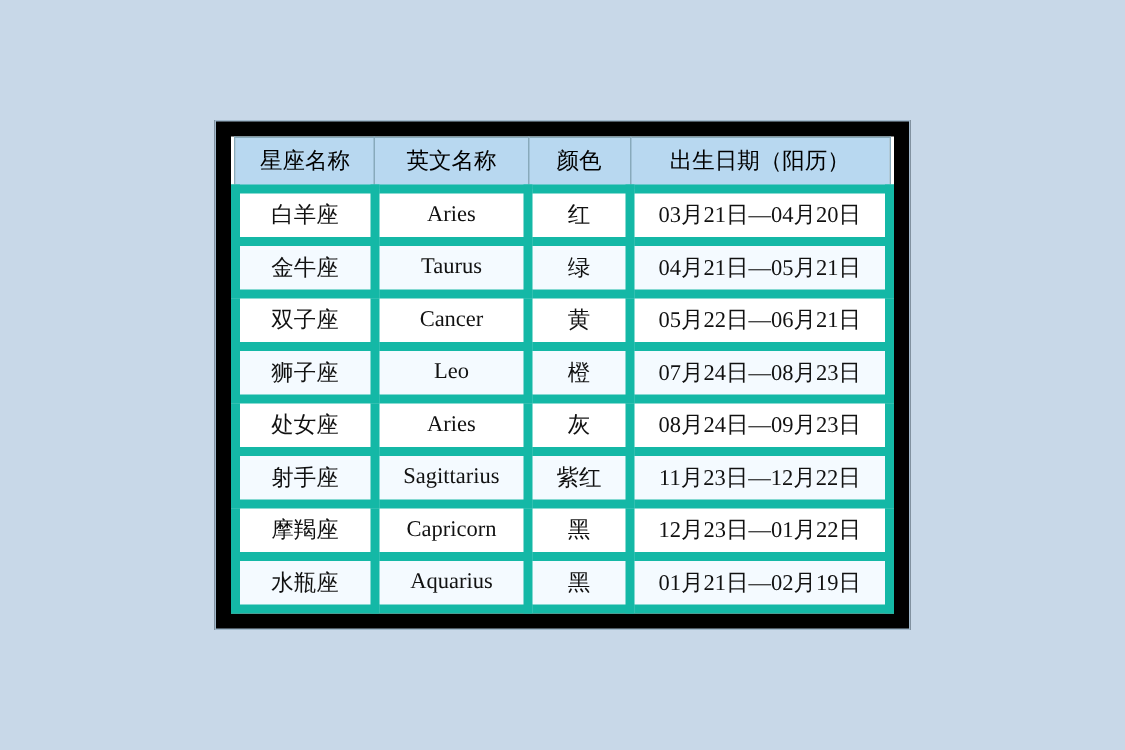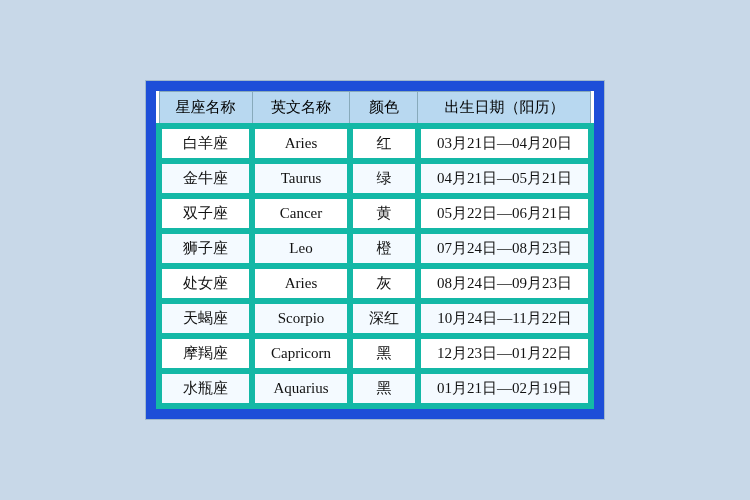--- a/index.html
+++ b/index.html
@@ -13,21 +13,21 @@
       height: 500px;
       background-color: #c8d8e8;
       display: flex;
       align-items: center;
       justify-content: center;
       font-family: "SimSun", "宋体", serif;
       font-size: 15px;
     }
 
     .table-container {
-      background-color: #1d4ed8;
+      background-color: #000000;
       padding: 10px;
       border: 1px solid #a0b8cc;
     }
 
     table {
       border-collapse: collapse;
       background-color: #ffffff;
     }
 
     th {
@@ -91,24 +91,24 @@
           <td>橙</td>
           <td>07月24日—08月23日</td>
         </tr>
         <tr>
           <td>处女座</td>
           <td>Aries</td>
           <td>灰</td>
           <td>08月24日—09月23日</td>
         </tr>
         <tr>
-          <td>天蝎座</td>
-          <td>Scorpio</td>
-          <td>深红</td>
-          <td>10月24日—11月22日</td>
+          <td>射手座</td>
+          <td>Sagittarius</td>
+          <td>紫红</td>
+          <td>11月23日—12月22日</td>
         </tr>
         <tr>
           <td>摩羯座</td>
           <td>Capricorn</td>
           <td>黑</td>
           <td>12月23日—01月22日</td>
         </tr>
         <tr>
           <td>水瓶座</td>
           <td>Aquarius</td>

